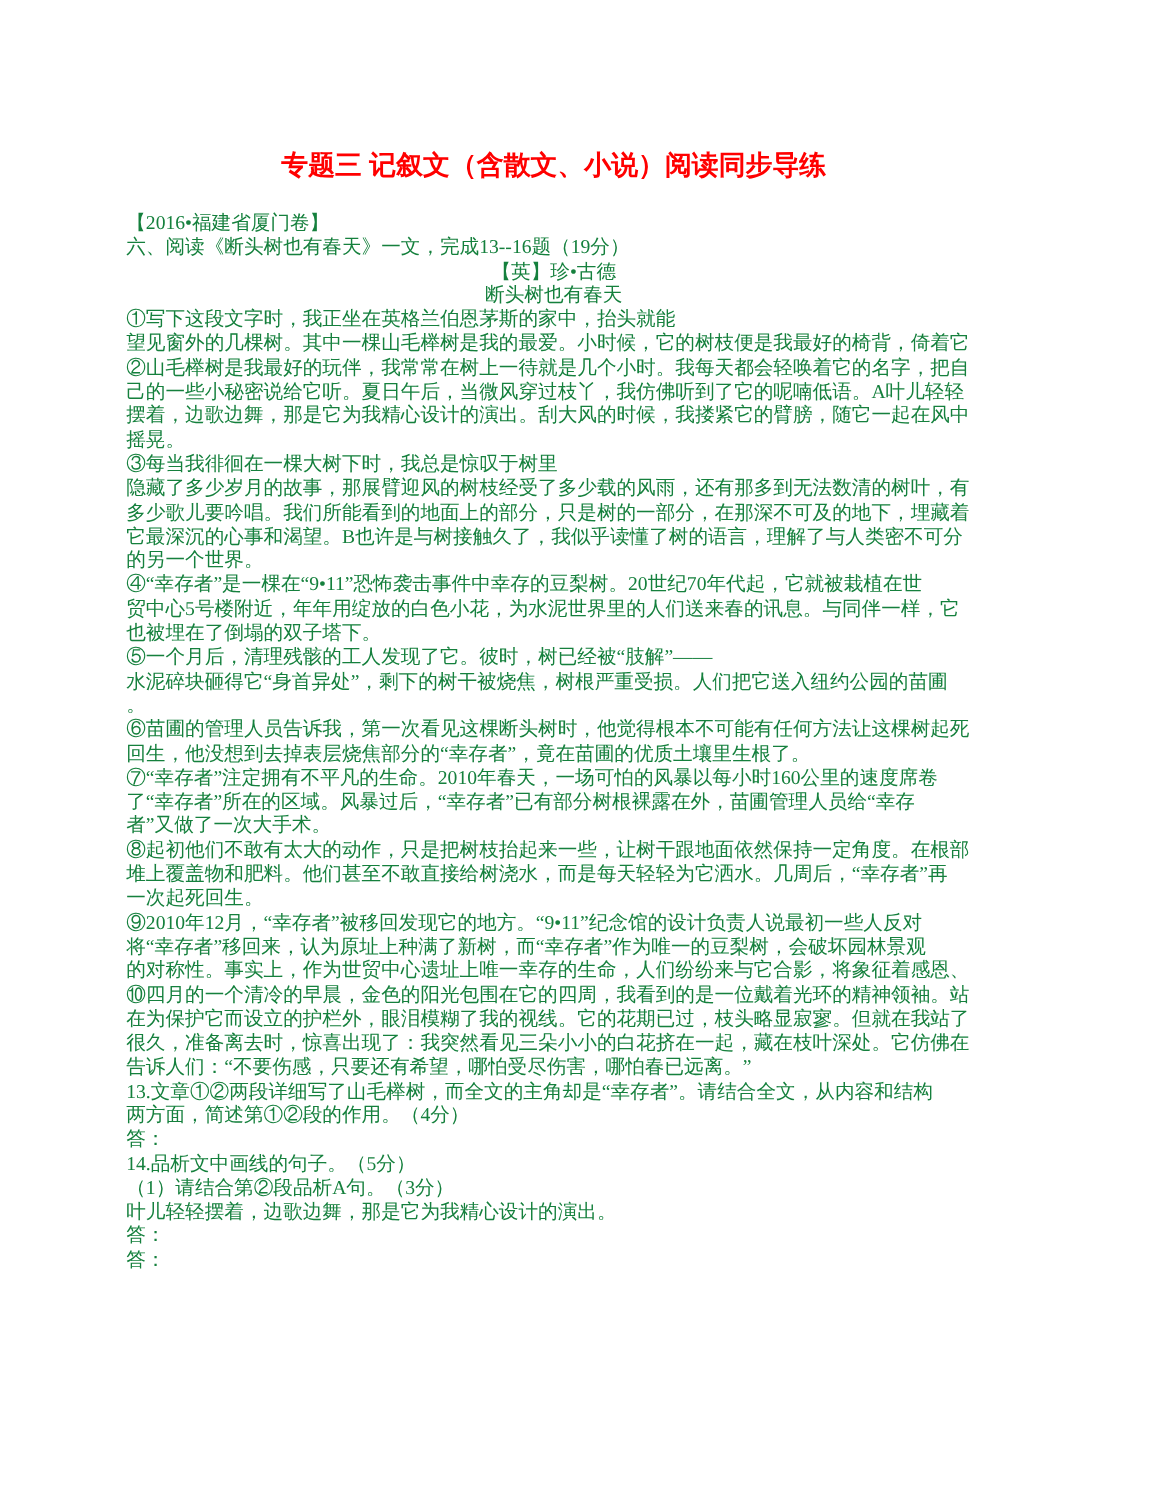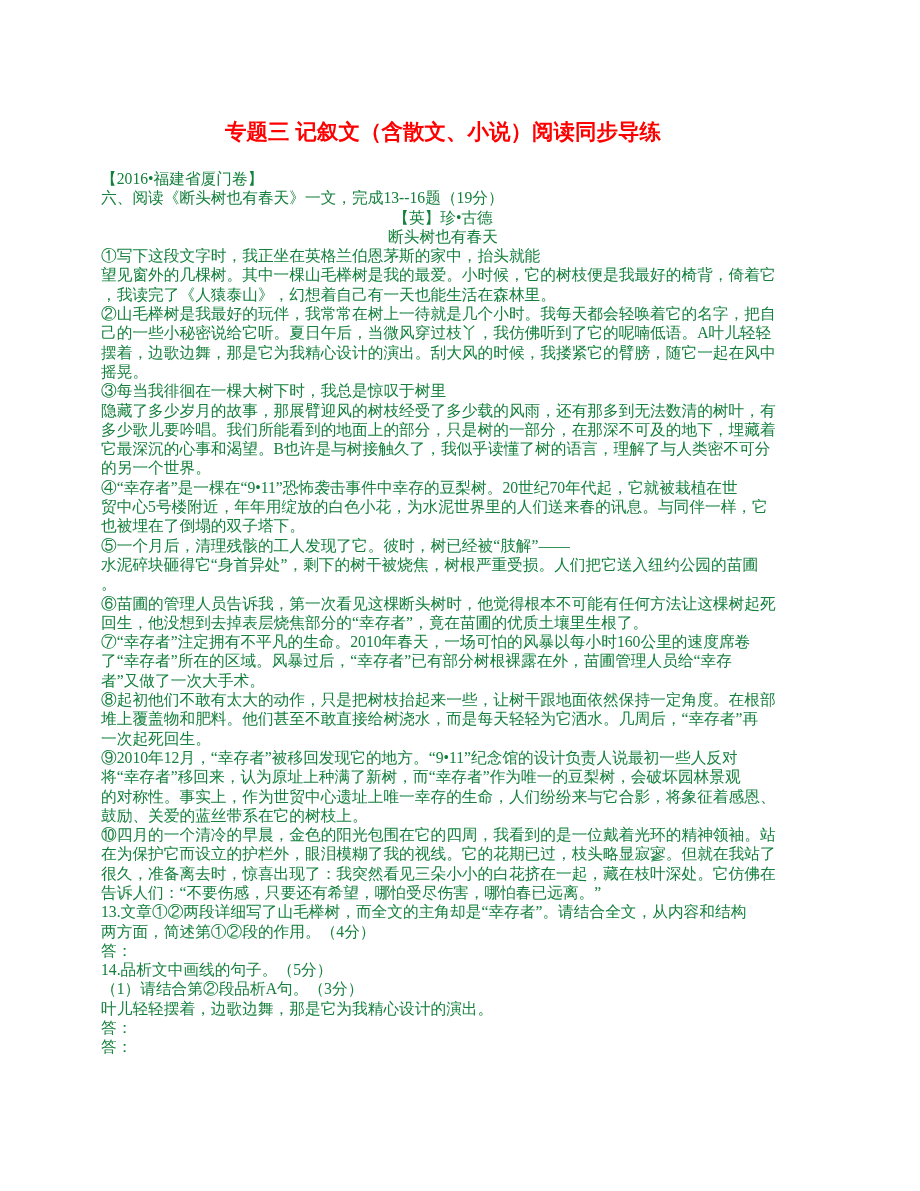--- a/index.html
+++ b/index.html
@@ -45,21 +45,20 @@
 
 <div class="doc">
 
 <div class="line heading center" style="color: rgb(255, 0, 0);">专题三 记叙文（含散文、小说）阅读同步导练</div>
     <div class="line">【2016•福建省厦门卷】</div>
     <div class="line">六、阅读《断头树也有春天》一文，完成13--16题（19分）</div>
     <div class="line center">【英】珍•古德</div>
     <div class="line center">断头树也有春天</div>
     <div class="line">①写下这段文字时，我正坐在英格兰伯恩茅斯的家中，抬头就能</div>
     <div class="line">望见窗外的几棵树。其中一棵山毛榉树是我的最爱。小时候，它的树枝便是我最好的椅背，倚着它</div>
-    <div class="line">，我读完了《人猿泰山》，幻想着自己有一天也能生活在森林里。</div>
     <div class="line">②山毛榉树是我最好的玩伴，我常常在树上一待就是几个小时。我每天都会轻唤着它的名字，把自</div>
     <div class="line">己的一些小秘密说给它听。夏日午后，当微风穿过枝丫，我仿佛听到了它的呢喃低语。A叶儿轻轻</div>
     <div class="line">摆着，边歌边舞，那是它为我精心设计的演出。刮大风的时候，我搂紧它的臂膀，随它一起在风中</div>
     <div class="line">摇晃。</div>
     <div class="line">③每当我徘徊在一棵大树下时，我总是惊叹于树里</div>
     <div class="line">隐藏了多少岁月的故事，那展臂迎风的树枝经受了多少载的风雨，还有那多到无法数清的树叶，有</div>
     <div class="line">多少歌儿要吟唱。我们所能看到的地面上的部分，只是树的一部分，在那深不可及的地下，埋藏着</div>
     <div class="line">它最深沉的心事和渴望。B也许是与树接触久了，我似乎读懂了树的语言，理解了与人类密不可分</div>
     <div class="line">的另一个世界。</div>
     <div class="line">④“幸存者”是一棵在“9•11”恐怖袭击事件中幸存的豆梨树。20世纪70年代起，它就被栽植在世</div>
@@ -72,21 +71,20 @@
     <div class="line">回生，他没想到去掉表层烧焦部分的“幸存者”，竟在苗圃的优质土壤里生根了。</div>
     <div class="line">⑦“幸存者”注定拥有不平凡的生命。2010年春天，一场可怕的风暴以每小时160公里的速度席卷</div>
     <div class="line">了“幸存者”所在的区域。风暴过后，“幸存者”已有部分树根裸露在外，苗圃管理人员给“幸存</div>
     <div class="line">者”又做了一次大手术。</div>
     <div class="line">⑧起初他们不敢有太大的动作，只是把树枝抬起来一些，让树干跟地面依然保持一定角度。在根部</div>
     <div class="line">堆上覆盖物和肥料。他们甚至不敢直接给树浇水，而是每天轻轻为它洒水。几周后，“幸存者”再</div>
     <div class="line">一次起死回生。</div>
     <div class="line">⑨2010年12月，“幸存者”被移回发现它的地方。“9•11”纪念馆的设计负责人说最初一些人反对</div>
     <div class="line">将“幸存者”移回来，认为原址上种满了新树，而“幸存者”作为唯一的豆梨树，会破坏园林景观</div>
     <div class="line">的对称性。事实上，作为世贸中心遗址上唯一幸存的生命，人们纷纷来与它合影，将象征着感恩、</div>
-    <div class="line">鼓励、关爱的蓝丝带系在它的树枝上。</div>
     <div class="line">⑩四月的一个清冷的早晨，金色的阳光包围在它的四周，我看到的是一位戴着光环的精神领袖。站</div>
     <div class="line">在为保护它而设立的护栏外，眼泪模糊了我的视线。它的花期已过，枝头略显寂寥。但就在我站了</div>
     <div class="line">很久，准备离去时，惊喜出现了：我突然看见三朵小小的白花挤在一起，藏在枝叶深处。它仿佛在</div>
     <div class="line">告诉人们：“不要伤感，只要还有希望，哪怕受尽伤害，哪怕春已远离。”</div>
     <div class="line">13.文章①②两段详细写了山毛榉树，而全文的主角却是“幸存者”。请结合全文，从内容和结构</div>
     <div class="line">两方面，简述第①②段的作用。（4分）</div>
     <div class="line">答：</div>
     <div class="line">14.品析文中画线的句子。（5分）</div>
     <div class="line">（1）请结合第②段品析A句。（3分）</div>
     <div class="line">叶儿轻轻摆着，边歌边舞，那是它为我精心设计的演出。</div>

